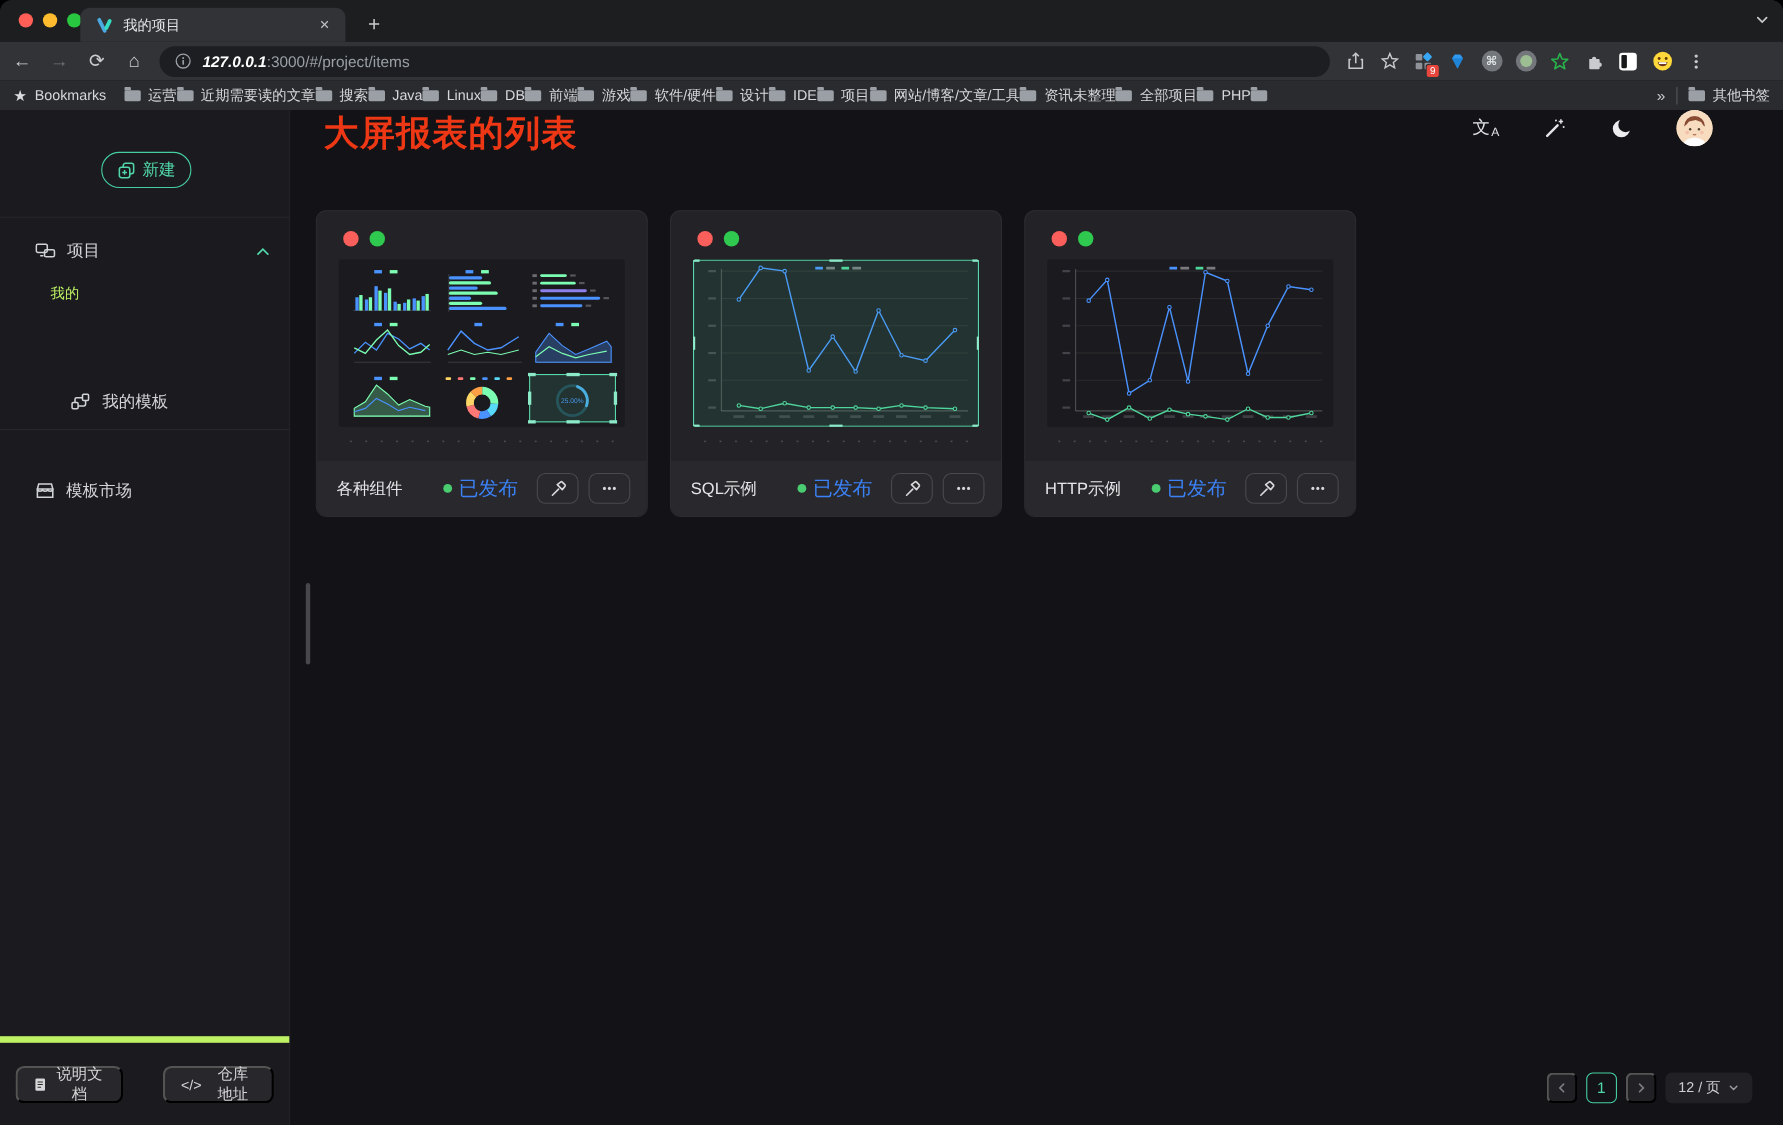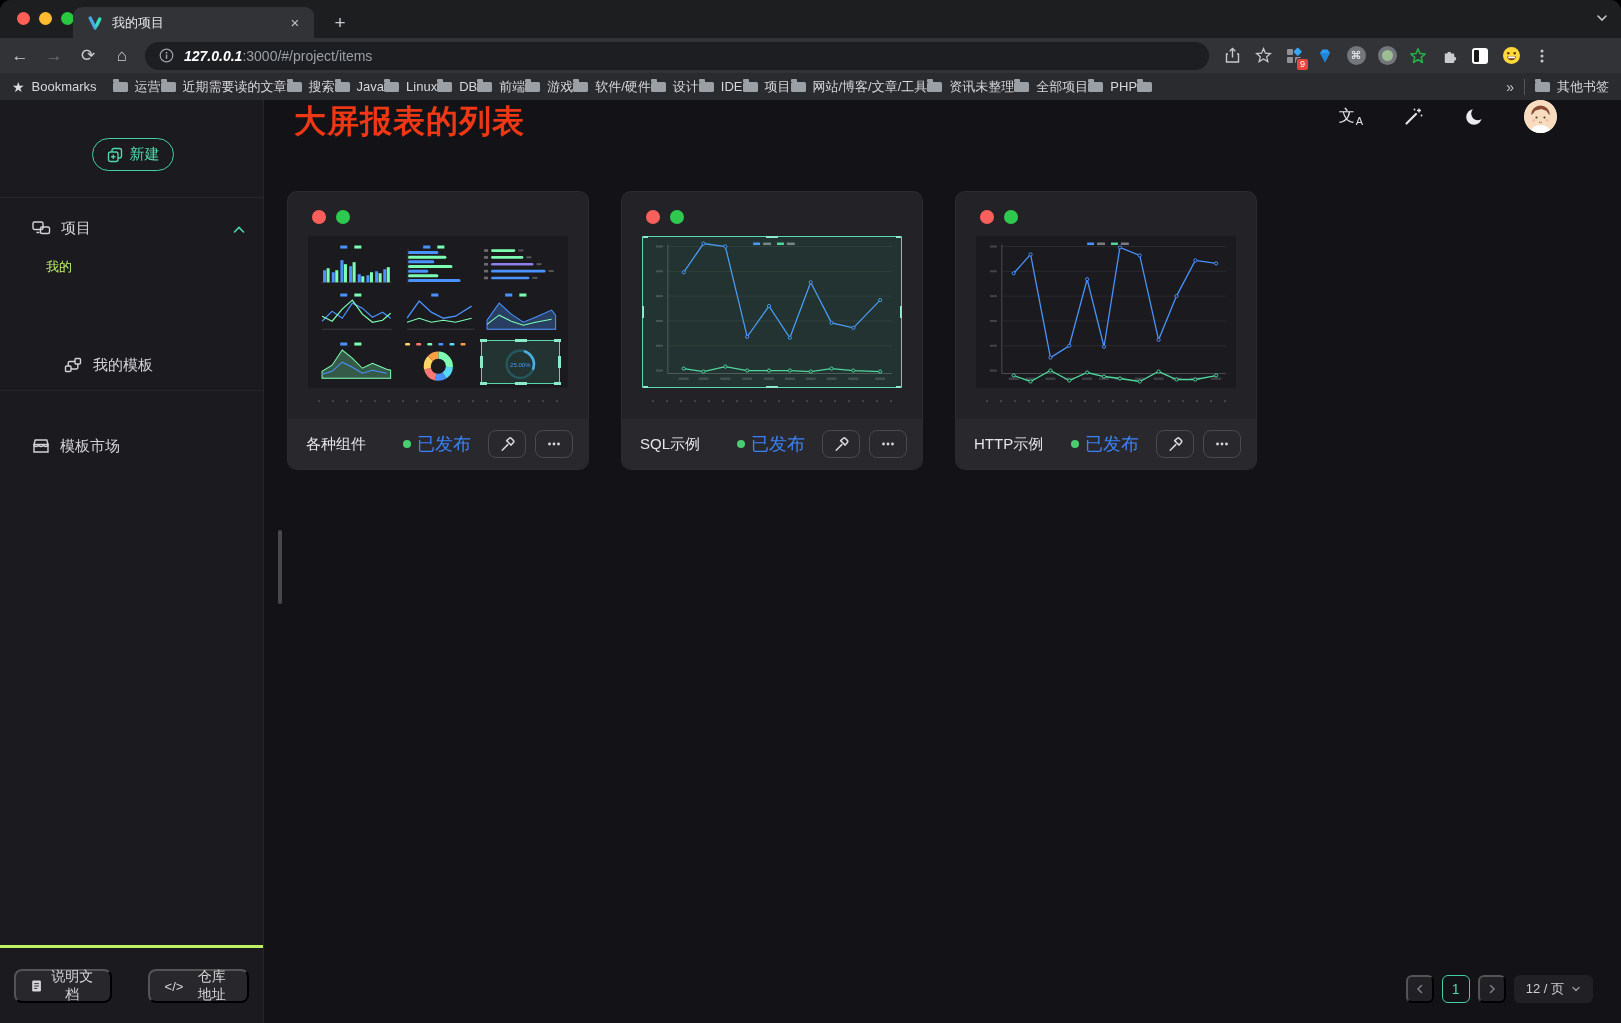--- a/index.html
+++ b/index.html
@@ -58,34 +58,34 @@
              gap:7px; font-size:15px; background:transparent; }
   .sdiv { position:absolute; left:0; right:0; height:1px; background:#27272b; }
   .srow { position:absolute; left:0; right:0; height:32px; display:flex; align-items:center;
           color:#d4d4d8; font-size:15px; gap:10px; }
   .srow .chev { margin-left:auto; margin-right:18px; }
   .sgroup { position:absolute; left:46px; color:#bef264; font-size:13px; }
   .sel-row { position:absolute; left:8px; right:12px; height:38px; background:#22352f; border-radius:10px;
              display:flex; align-items:center; gap:11px; color:#51d6a9; font-size:15px; padding-left:56px; }
   .sub-row { position:absolute; left:8px; right:12px; height:34px; display:flex; align-items:center;
              gap:11px; color:#d4d4d8; font-size:15px; padding-left:56px; }
-  .side-bottom { position:absolute; bottom:0; left:0; right:0; border-top:3px solid #bef264;
+  .side-bottom { position:absolute; bottom:0; left:0; right:0; border-top:6px solid #bef264;
                  padding:21px 14px 20px; display:flex; gap:36px; }
   .sb-btn { height:34px; background:#28282c; border-radius:8px; color:#d6d6d9; font-size:14px;
             display:flex; align-items:center; gap:8px; padding:0 15px; }
 
   .main { flex:1; position:relative; background:#131317; }
   .app-header { height:62px; display:flex; align-items:flex-start; padding:0 64px 0 30px; }
   .page-title { font-size:32px; color:#ee3714; letter-spacing:1px; }
   .hd-icons { margin-left:auto; display:flex; align-items:center; gap:40px; }
   .hd-ic { color:#e2e3e6; display:flex; align-items:flex-end; }
   .trans-wen { font-size:16px; } .trans-a { font-size:11px; margin-left:1px; }
   .avatar { width:33px; height:33px; border-radius:50%; overflow:hidden; background:#f7ddc4; }
 
-  .cards { position:absolute; left:23px; top:91px; display:flex; gap:32px;justify-content:center; }
+  .cards { position:absolute; left:23px; top:91px; display:flex; gap:20px;justify-content:center; }
   .card { width:302px; height:279px; background:#232327; border:1px solid rgba(255,255,255,.045);
           border-radius:10px; position:relative; }
   .cdots { position:absolute; left:24px; top:18px; display:flex; gap:10px; }
   .cdot { width:14px; height:14px; border-radius:50%; }
   .cdot.r{background:#fb5f5b}.cdot.g{background:#2fc94f}
   .preview { position:absolute; left:20px; right:20px; top:44px; height:152px; background:#1b1b1f;
              border-radius:2px; overflow:hidden; }
   .dotline { position:absolute; left:22px; right:22px; top:207px; height:3px;
              background-image:radial-gradient(circle, #4a4a50 1px, transparent 1.3px);
              background-size:14px 3px; background-position:2px 1px; background-repeat:repeat-x; }

